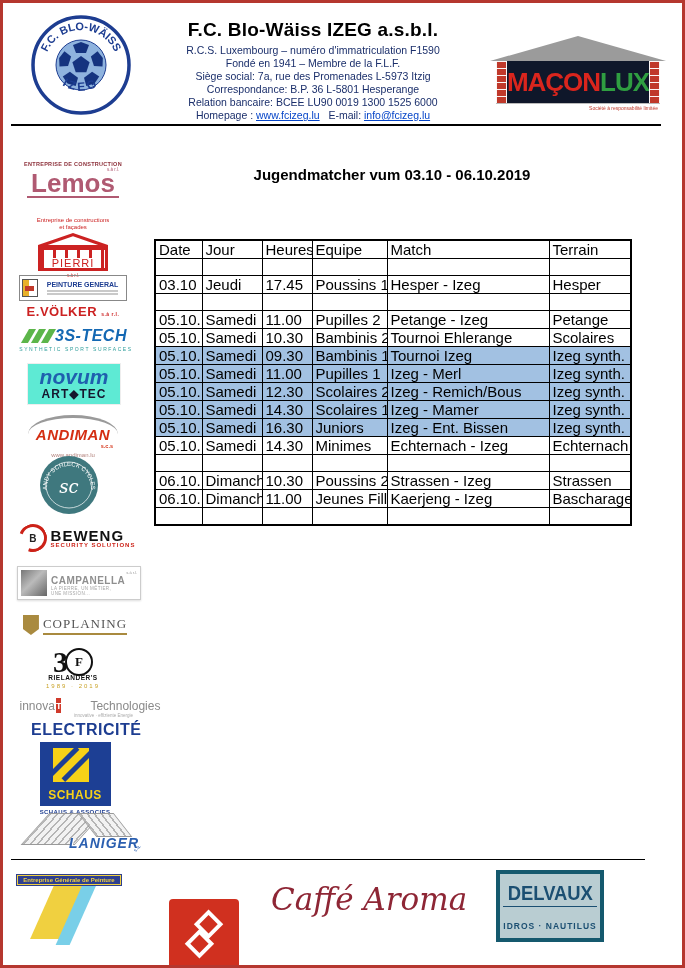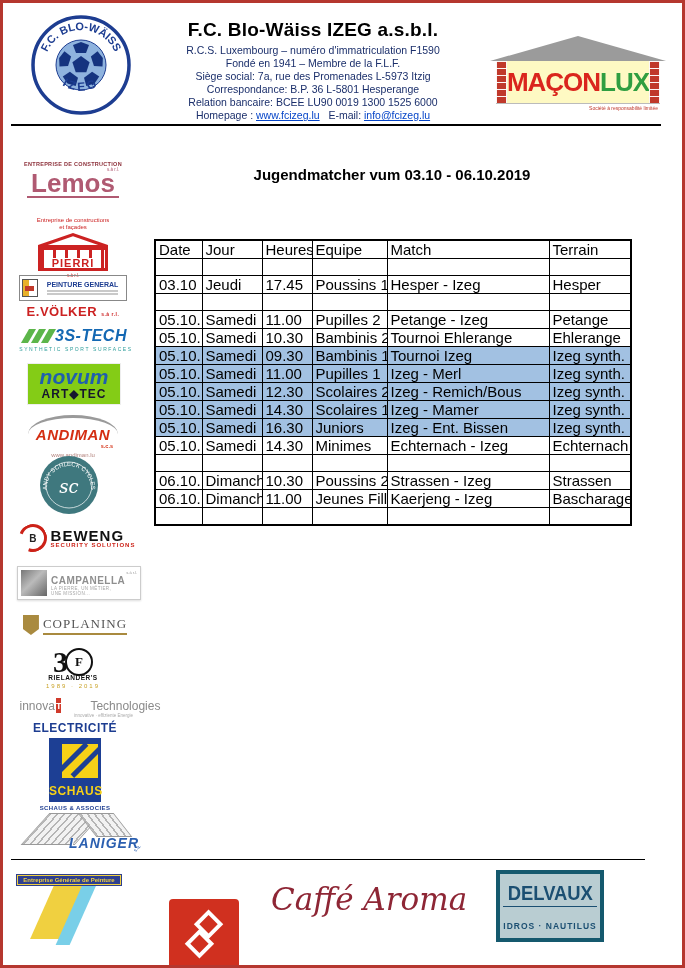--- a/index.html
+++ b/index.html
@@ -17,21 +17,21 @@
   .hr-top{position:absolute;left:8px;top:121px;width:650px;border-top:2px solid #000;}
   .hr-bottom{position:absolute;left:8px;top:856px;width:634px;border-top:1.5px solid #000;}
 
   
   .maconlux{position:absolute;left:487px;top:33px;width:176px;height:82px;}
   .ml-roof{width:176px;height:25px;background:#9b9b9b;clip-path:polygon(50% 0,100% 100%,0 100%);}
   .ml-wall{display:flex;height:42px;margin:0 6px;border-bottom:1px solid #bbb;}
   .ml-brick{width:30px;background:#c0392b;
     background-image:repeating-linear-gradient(to bottom,rgba(255,255,255,.95) 0 1px,transparent 1px 7px),
                      repeating-linear-gradient(to right,rgba(255,255,255,.95) 0 1px,transparent 1px 10px);}
-  .ml-center{flex:1;background:#fef9c3;display:flex;align-items:center;justify-content:center;}
+  .ml-center{flex:1;background:#0f172a;display:flex;align-items:center;justify-content:center;}
   .ml-name{font-size:26px;font-weight:bold;letter-spacing:-1px;white-space:nowrap;}
   .ml-p1{color:#da251d;} .ml-p2{color:#2f9e41;}
   .ml-tag{font-size:5px;color:#c0392b;text-align:right;margin:1px 8px 0 0;}
 
   
   .doc-title{position:absolute;left:151px;top:163px;width:476px;text-align:center;font-size:15px;font-weight:bold;color:#000;}
   table.sched{position:absolute;left:151px;top:236px;width:476px;border-collapse:collapse;table-layout:fixed;
               font-size:15px;color:#000;border:2px solid #000;}
   .sched th,.sched td{border:1px solid #000;height:16px;padding:0 0 0 3px;text-align:left;
               font-weight:normal;overflow:hidden;white-space:nowrap;}
@@ -42,37 +42,37 @@
   .lemos{left:14px;top:158px;width:112px;}
   .lemos .l1{font-size:5.5px;color:#8c2f39;font-weight:bold;letter-spacing:.3px;}
   .lemos .l2{font-size:4.5px;color:#b05a72;text-align:right;margin-right:10px;}
   .lemos .nm{font-size:26px;color:#b05a72;font-weight:bold;line-height:22px;border-bottom:2px solid #b05a72;display:inline-block;padding:0 4px 2px;}
   .pierri{left:22px;top:214px;width:96px;}
   .pierri .l{font-size:6px;color:#cc2222;line-height:7px;}
   .pierri .house{margin:2px auto 0;width:70px;}
   .pierri .roof{width:70px;height:12px;background:#cc2222;clip-path:polygon(50% 0,100% 100%,86% 100%,50% 28%,14% 100%,0 100%);}
   .pierri .bx{border:3px solid #cc2222;border-top-width:5px;height:18px;display:flex;align-items:flex-end;justify-content:center;
               background:repeating-linear-gradient(to right,#cc2222 0 3px,#fff 3px 12px);}
-  .pierri .nm{background:#fff;font-size:11px;font-weight:bold;color:#cc2222;letter-spacing:1px;line-height:10px;padding:0 2px;}
+  .pierri .nm{background:#fff;font-size:11px;font-weight:normal;color:#cc2222;letter-spacing:1px;line-height:10px;padding:0 2px;}
   .pierri .s{font-size:4.5px;color:#cc2222;margin-top:2px;}
   .voelker{left:16px;top:272px;width:108px;}
   .voelker .bx{border:1px solid #888;padding:3px 2px;display:flex;gap:3px;align-items:center;}
   .voelker .pal{width:14px;height:16px;border:1px solid #555;background:linear-gradient(90deg,#e8b12a 0 40%,#fff 40%);position:relative;}
   .voelker .pal::after{content:"";position:absolute;left:2px;top:6px;width:9px;height:5px;background:#c0392b;}
   .voelker .t1{font-size:7px;color:#1d3d91;font-weight:bold;}
   .voelker .bars{margin-top:2px;}
   .voelker .bar{height:2px;background:#c9c9c9;margin:1px 6px;}
   .voelker .nm{font-size:13px;font-weight:bold;color:#cc2222;margin-top:3px;letter-spacing:.5px;}
   .voelker .s{font-size:5px;color:#cc2222;}
   .stech{left:12px;top:324px;width:122px;}
   .stech .row{display:flex;align-items:center;justify-content:center;gap:2px;}
   .stech .sl{width:7px;height:14px;background:#5cb54a;transform:skewX(-30deg);margin-right:1px;}
   .stech .nm{font-size:16px;font-weight:bold;color:#1468b3;font-style:italic;letter-spacing:.5px;}
   .stech .s{font-size:5px;color:#2f9e9b;letter-spacing:1.6px;margin-top:1px;}
-  .novum{left:24px;top:360px;width:92px;background:#84cc16;border:1px solid #eee;padding:3px 0;}
+  .novum{left:24px;top:360px;width:92px;background:#5eead4;border:1px solid #eee;padding:3px 0;}
   .novum .nm{font-size:21px;font-weight:bold;font-style:italic;color:#1f5fae;line-height:20px;}
   .novum .s{font-size:12px;font-weight:bold;color:#16162e;letter-spacing:1px;}
   .andiman{left:18px;top:412px;width:104px;}
   .andiman .arc{width:90px;height:16px;margin:0 auto;border-top:3px solid #9a9a9a;border-radius:50% 50% 0 0/100% 100% 0 0;}
   .andiman .nm{font-size:15px;font-weight:bold;font-style:italic;color:#d42e12;letter-spacing:.5px;margin-top:-8px;}
   .andiman .scs{font-size:5.5px;color:#d42e12;text-align:right;margin-right:12px;font-weight:bold;}
   .andiman .url{font-size:6px;color:#b4847e;margin-top:3px;}
   .schleck{left:36px;top:452px;width:60px;height:60px;}
   .beweng{left:12px;top:521px;width:124px;display:flex;align-items:center;gap:4px;justify-content:center;}
   .beweng .ic{width:22px;height:22px;border:3px solid #cc2218;border-left-color:transparent;border-radius:50%;
@@ -96,22 +96,22 @@
   .rielanders .cir{width:24px;height:24px;border:2px solid #111;border-radius:50%;display:flex;align-items:center;justify-content:center;
                    font-family:"Liberation Serif",serif;font-weight:bold;font-size:13px;color:#111;margin-left:-3px;}
   .rielanders .nm{font-size:6.5px;color:#111;font-weight:bold;letter-spacing:.5px;margin-top:-2px;}
   .rielanders .yr{font-size:6px;color:#c9a227;letter-spacing:2px;margin-top:2px;}
   .innovat{left:10px;top:695px;width:126px;}
   .innovat .row{display:flex;align-items:center;justify-content:center;gap:1px;}
   .innovat .g{font-size:12px;color:#8a8a8a;margin-left:28px;}
   .innovat .t{width:10px;height:15px;background:#d03a2b;color:#fff;font-size:9px;font-weight:bold;display:flex;align-items:center;justify-content:center;}
   .innovat .s{font-size:4.5px;color:#aaa;text-align:right;margin-right:6px;}
   .schaus{left:28px;top:718px;width:88px;}
-  .schaus .el{font-size:12px;font-weight:bold;color:#1d3d91;letter-spacing:.5px;}
-  .schaus .bx{width:52px;height:64px;background:#1d3f94;margin:3px auto 0;position:relative;}
+  .schaus .el{font-size:16px;font-weight:bold;color:#1d3d91;letter-spacing:.5px;}
+  .schaus .bx{width:71px;height:64px;background:#1d3f94;margin:3px auto 0;position:relative;}
   .schaus .ys{position:absolute;left:13px;top:6px;width:36px;height:34px;background:#f7d117;overflow:hidden;}
   .schaus .st{position:absolute;width:5px;height:40px;background:#1d3f94;transform:rotate(45deg);}
   .schaus .st1{left:8px;top:-6px;} .schaus .st2{left:22px;top:-2px;}
   .schaus .nm{position:absolute;left:0;right:0;bottom:4px;color:#f7d117;font-size:12px;font-weight:bold;letter-spacing:.5px;text-align:center;}
   .schaus .s{font-size:6px;font-weight:bold;color:#1d3d91;margin-top:3px;letter-spacing:.4px;}
   .laniger{left:14px;top:808px;width:120px;height:46px;}
   .laniger .p1,.laniger .p2{position:absolute;background:repeating-linear-gradient(90deg,#b5b5b5 0 2px,#f2f2f2 2px 7px);border:1px solid #999;}
   .laniger .p1{left:18px;top:2px;width:52px;height:30px;transform:skewX(-42deg);}
   .laniger .p2{left:70px;top:2px;width:34px;height:22px;transform:skewX(38deg);}
   .laniger .nm{position:absolute;left:52px;top:24px;font-size:14px;font-weight:bold;font-style:italic;color:#2b5fb0;letter-spacing:1px;text-shadow:1px 1px 0 #fff;}
@@ -243,21 +243,21 @@
           <td>Pupilles 2</td>
           <td>Petange - Izeg</td>
           <td>Petange</td>
         </tr>
         <tr>
           <td>05.10.</td>
           <td>Samedi</td>
           <td>10.30</td>
           <td>Bambinis 2</td>
           <td>Tournoi Ehlerange</td>
-          <td>Ehlerange</td>
+          <td>Scolaires</td>
         </tr>
         <tr style="background: rgb(162, 193, 226);">
           <td>05.10.</td>
           <td>Samedi</td>
           <td>09.30</td>
           <td>Bambinis 1</td>
           <td>Tournoi Izeg</td>
           <td>Izeg synth.</td>
         </tr>
         <tr style="background: rgb(162, 193, 226);">

